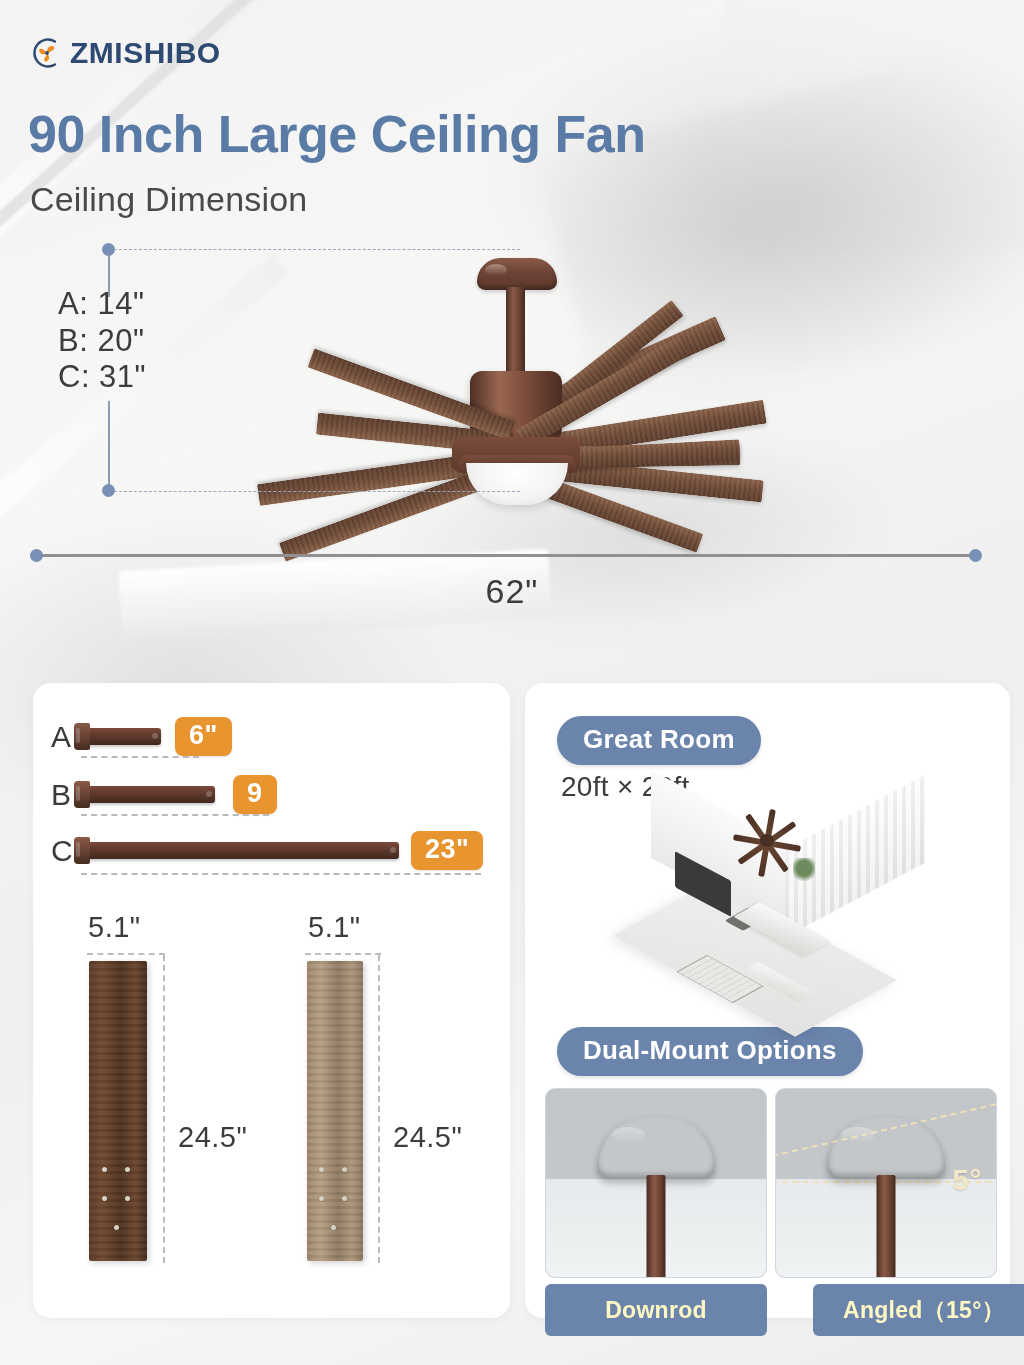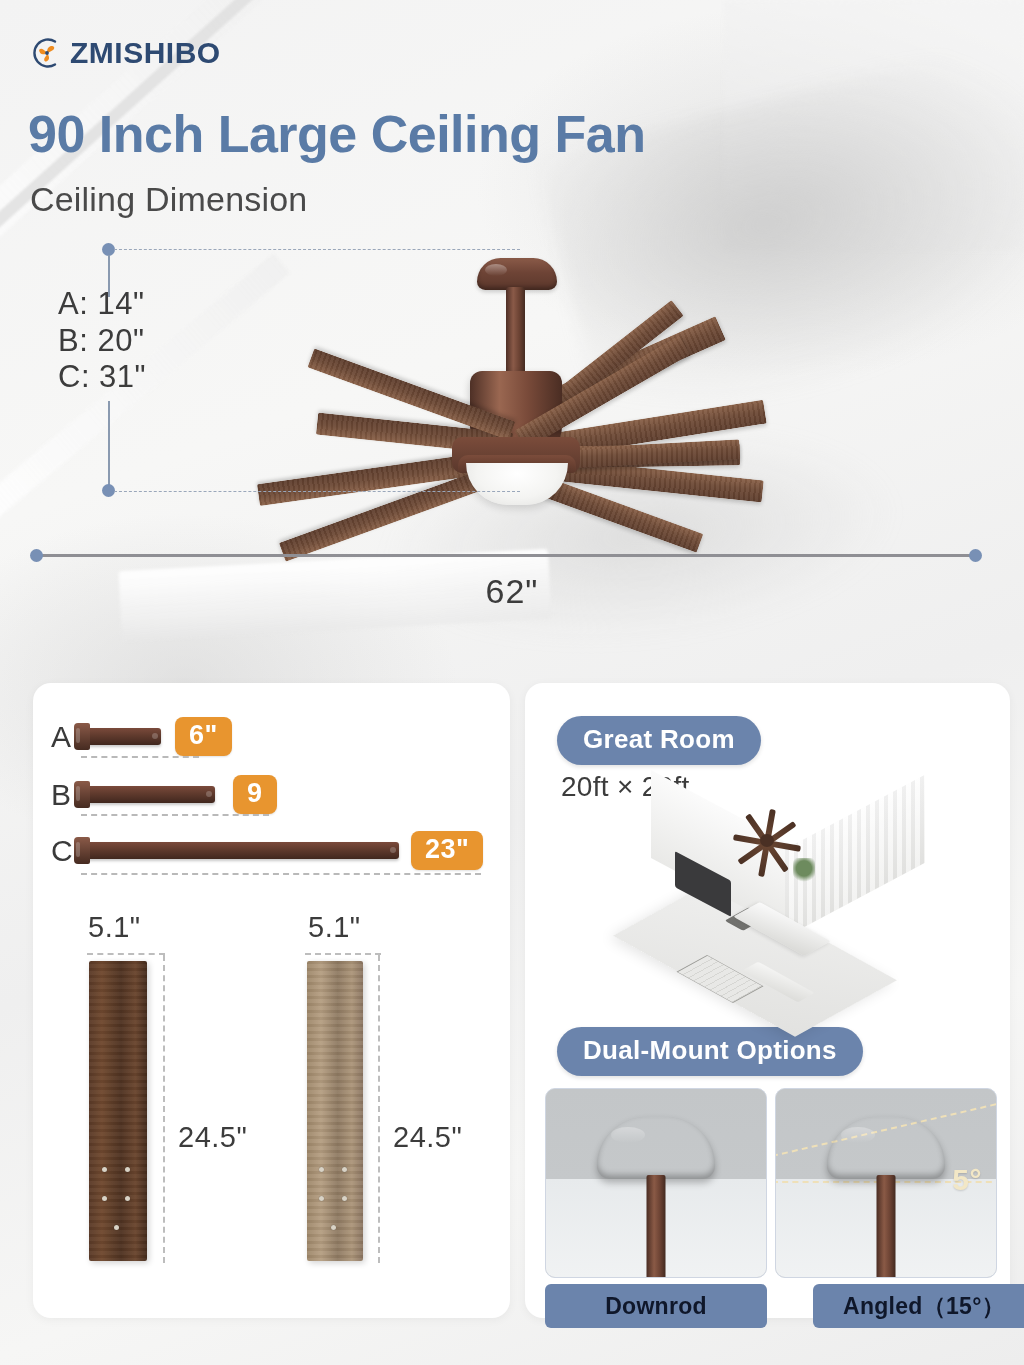--- a/index.html
+++ b/index.html
@@ -238,22 +238,22 @@
     width:19px; height:104px;
     background:linear-gradient(90deg,#4a2d23,#8a5a46 40%,#6b4233 72%,#432a20);
     border-radius:2px;
   }
   .angle-dash {
     position:absolute; height:0; border-top:2px dashed #efe0b8; width:230px; left:-4px;
   }
   .angle-label { position:absolute; right:14px; top:74px; font-size:30px; font-weight:700;
                  color:#f2e7c6; letter-spacing:.5px; text-shadow:0 1px 2px rgba(0,0,0,.15); }
   .mount-caption {
-    position:absolute; width:222px; height:44px; border-radius:6px;
-    background:#6b84ac; color:#0f172a; font-size:23px; font-weight:700;
+    position:absolute; width:222px; height:52px; border-radius:6px;
+    background:#6b84ac; color:#fef9c3; font-size:23px; font-weight:700;
     display:flex; align-items:center; justify-content:center; letter-spacing:.3px;
   }
 </style>
 </head>
 <body>
 
 <div class="bg-ceiling">
   <div class="bg-panel-r"></div>
   <div class="bg-shadow-1"></div>
   <div class="bg-shadow-2"></div>

